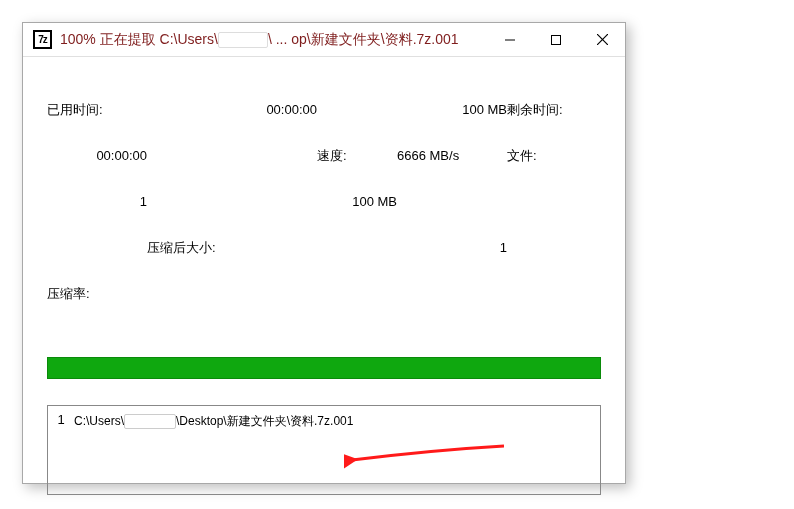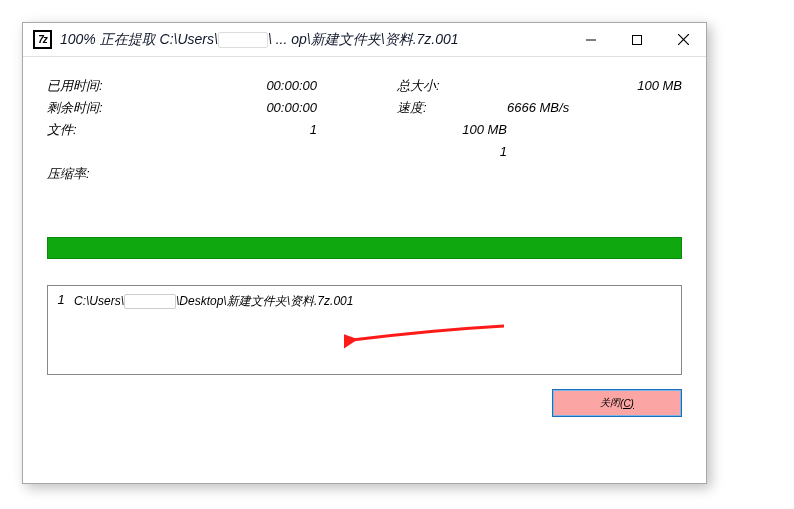--- a/index.html
+++ b/index.html
@@ -1,29 +1,29 @@
 <!DOCTYPE html>
 <html><head>
 <meta charset="utf-8">
 <style>
   html,body{margin:0;padding:0;background:#fff;font-family:"Microsoft YaHei","Segoe UI",Arial,sans-serif;font-size:13px;color:#000;}
   .canvas{position:relative;width:794px;height:509px;}
-  .window{position:absolute;left:22px;top:22px;width:685px;height:462px;background:#fff;border:1px solid #a8a8a8;box-shadow:4px 4px 12px rgba(0,0,0,0.25);box-sizing:border-box;font-style:italic;}
+  .window{position:absolute;left:22px;top:22px;width:604px;height:462px;background:#fff;border:1px solid #a8a8a8;box-shadow:4px 4px 12px rgba(0,0,0,0.25);box-sizing:border-box;}
   
   .titlebar{height:33px;display:flex;align-items:center;border-bottom:1px solid #e0e0e0;}
   .title-left{display:flex;align-items:center;flex:1;min-width:0;padding-left:10px;gap:8px;}
   .app-icon{width:19px;height:19px;border:2px solid #000;box-sizing:border-box;display:flex;align-items:center;justify-content:center;font-size:10px;font-weight:bold;font-family:Arial,sans-serif;letter-spacing:-1px;}
-  .title-text{font-size:14px;white-space:nowrap;overflow:hidden;color:#0f172a;}
+  .title-text{font-size:14px;white-space:nowrap;overflow:hidden;color:#7f1d1d;}
   .redact{display:inline-block;width:48px;height:14px;background:#fff;border:1px solid #ddd;vertical-align:middle;border-radius:2px;}
   .win-controls{display:flex;height:100%;}
   .win-btn{width:46px;display:flex;align-items:center;justify-content:center;color:#333;}
   .win-btn svg{display:block;}
   
   .content{padding:18px 24px 16px 24px;}
-  .stats-col > div, .cell{line-height:22px;height:22px;white-space:nowrap;}
+  .stats-col > div, .cell{line-height:22px;height:22px;white-space:nowrap;margin-top:24px;}
   .stats-grid{display:grid;grid-template-columns:100px 170px 80px 110px 1fr;}
   
   .progress-wrap{margin-top:52px;}
   .progress{height:20px;background:#0fa80f;border:1px solid #0a8a0a;}
   
   .listbox{margin-top:26px;border:1px solid #888;height:88px;display:flex;align-items:stretch;position:relative;}
   .list-idx{width:26px;text-align:center;padding-top:6px;font-size:13px;}
   .list-body{flex:1;padding:6px 8px 6px 0;font-size:12px;line-height:19px;}
   .list-body .line{white-space:nowrap;}
   .redact2{display:inline-block;width:50px;height:13px;background:#fff;border:1px solid #ccc;vertical-align:middle;border-radius:2px;}
@@ -66,37 +66,37 @@
         </div>
       </div>
     </div>
 
     <div class="content">
 
       <div class="stats-grid">
         <div class="cell">已用时间:</div>
         <div class="cell" style="text-align:right">00:00:00</div>
         <div class="cell"></div>
-        <div class="cell">总大小:</div>
         <div class="cell" style="text-align:right">100 MB</div>
 
         <div class="cell">剩余时间:</div>
         <div class="cell" style="text-align:right">00:00:00</div>
         <div class="cell"></div>
         <div class="cell">速度:</div>
         <div class="cell" style="text-align:left">6666 MB/s</div>
 
         <div class="cell">文件:</div>
         <div class="cell" style="text-align:right">1</div>
         <div class="cell"></div>
         <div class="cell" style="text-align:right">100 MB</div>
 
         <div class="cell"></div>
           <div class="cell"></div>
           <div class="cell"></div>
+        <div class="cell">压缩后大小:</div>
         <div class="cell" style="text-align:right"></div>
 
         <div class="cell" style="text-align:right">1</div>
         <div class="cell"></div>
         <div class="cell">压缩率:</div>
         <div class="cell" style="text-align:right"></div>
       </div>
 
       <div class="progress-wrap">
         <div class="progress"></div>

